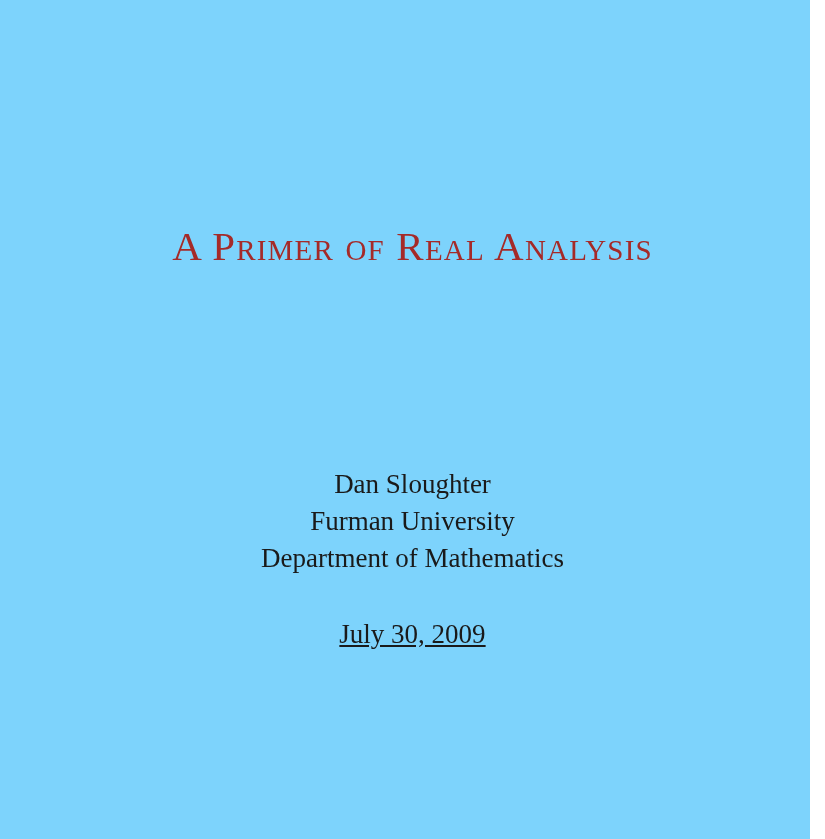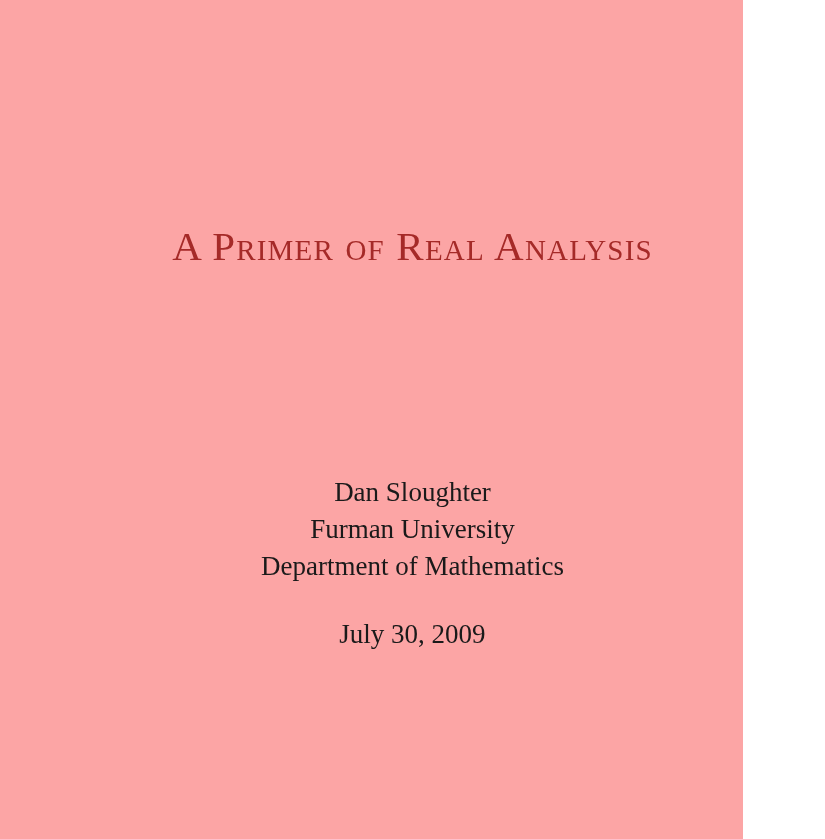--- a/index.html
+++ b/index.html
@@ -10,23 +10,23 @@
     width: 825px;
     height: 839px;
     background: #ffffff;
     font-family: "Liberation Serif", serif;
     color: #000000;
     overflow: hidden;
     position: relative;
   }
   .page {
     position: relative;
-    width: 743px;
+    width: 810px;
     height: 839px;
-    background: #fca5a5;
+    background: #7dd3fc;
   }
   .title {
     position: absolute;
     top: 196px;
     left: 0;
     width: 825px;
     text-align: center;
     font-family: "Liberation Serif", serif;
     font-size: 41px;
     line-height: 1.15;
@@ -39,35 +39,35 @@
   .author-block {
     position: absolute;
     top: 466px;
     left: 0;
     width: 825px;
     text-align: center;
     font-family: "Liberation Serif", serif;
     font-size: 27px;
     line-height: 37px;
     color: #1a1a1a;
-    margin-top: 8px;
   }
   .author-line {
     display: block;
   }
   .date-block {
     position: absolute;
     top: 616px;
     left: 0;
     width: 825px;
     text-align: center;
     font-family: "Liberation Serif", serif;
     font-size: 27px;
     line-height: 37px;
     color: #1a1a1a;
+    text-decoration: underline;
   }
 </style>
 </head>
 <body>
 
 <div class="page">
 
   <h1 class="title">A Primer of Real Analysis</h1>
 
   <div class="author-block">

